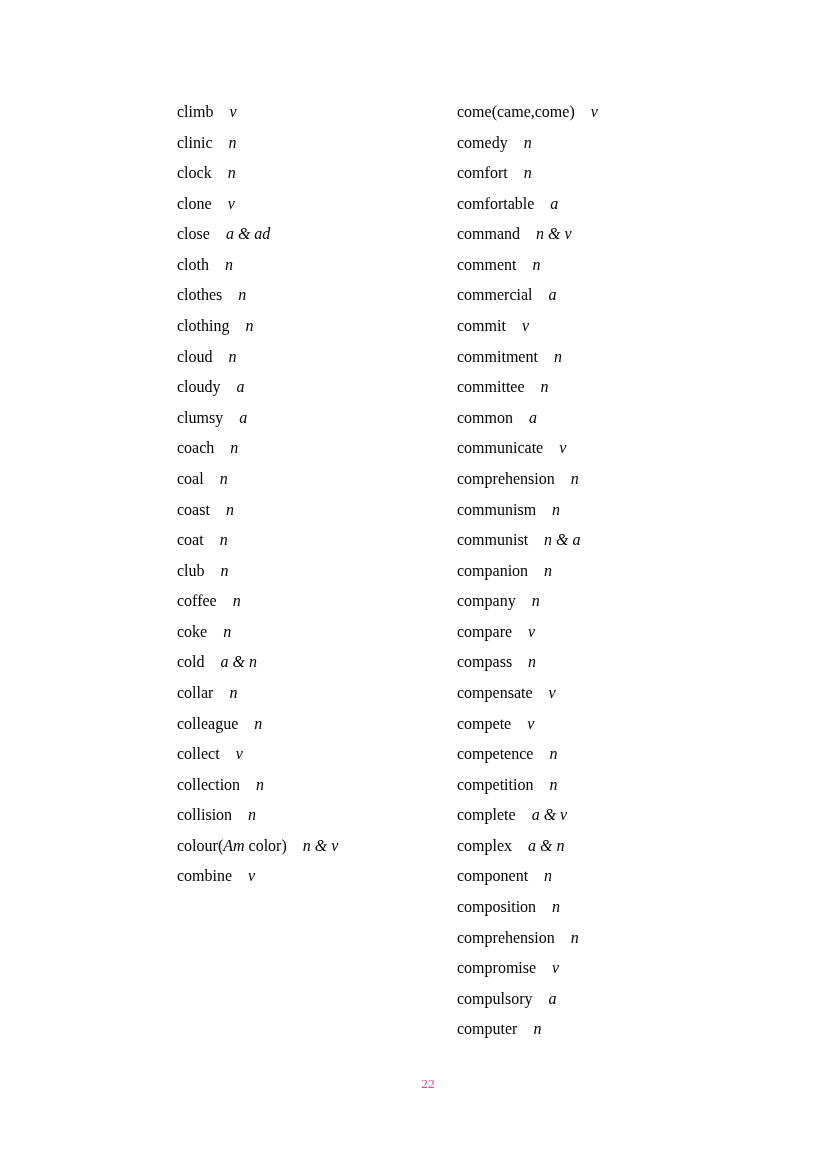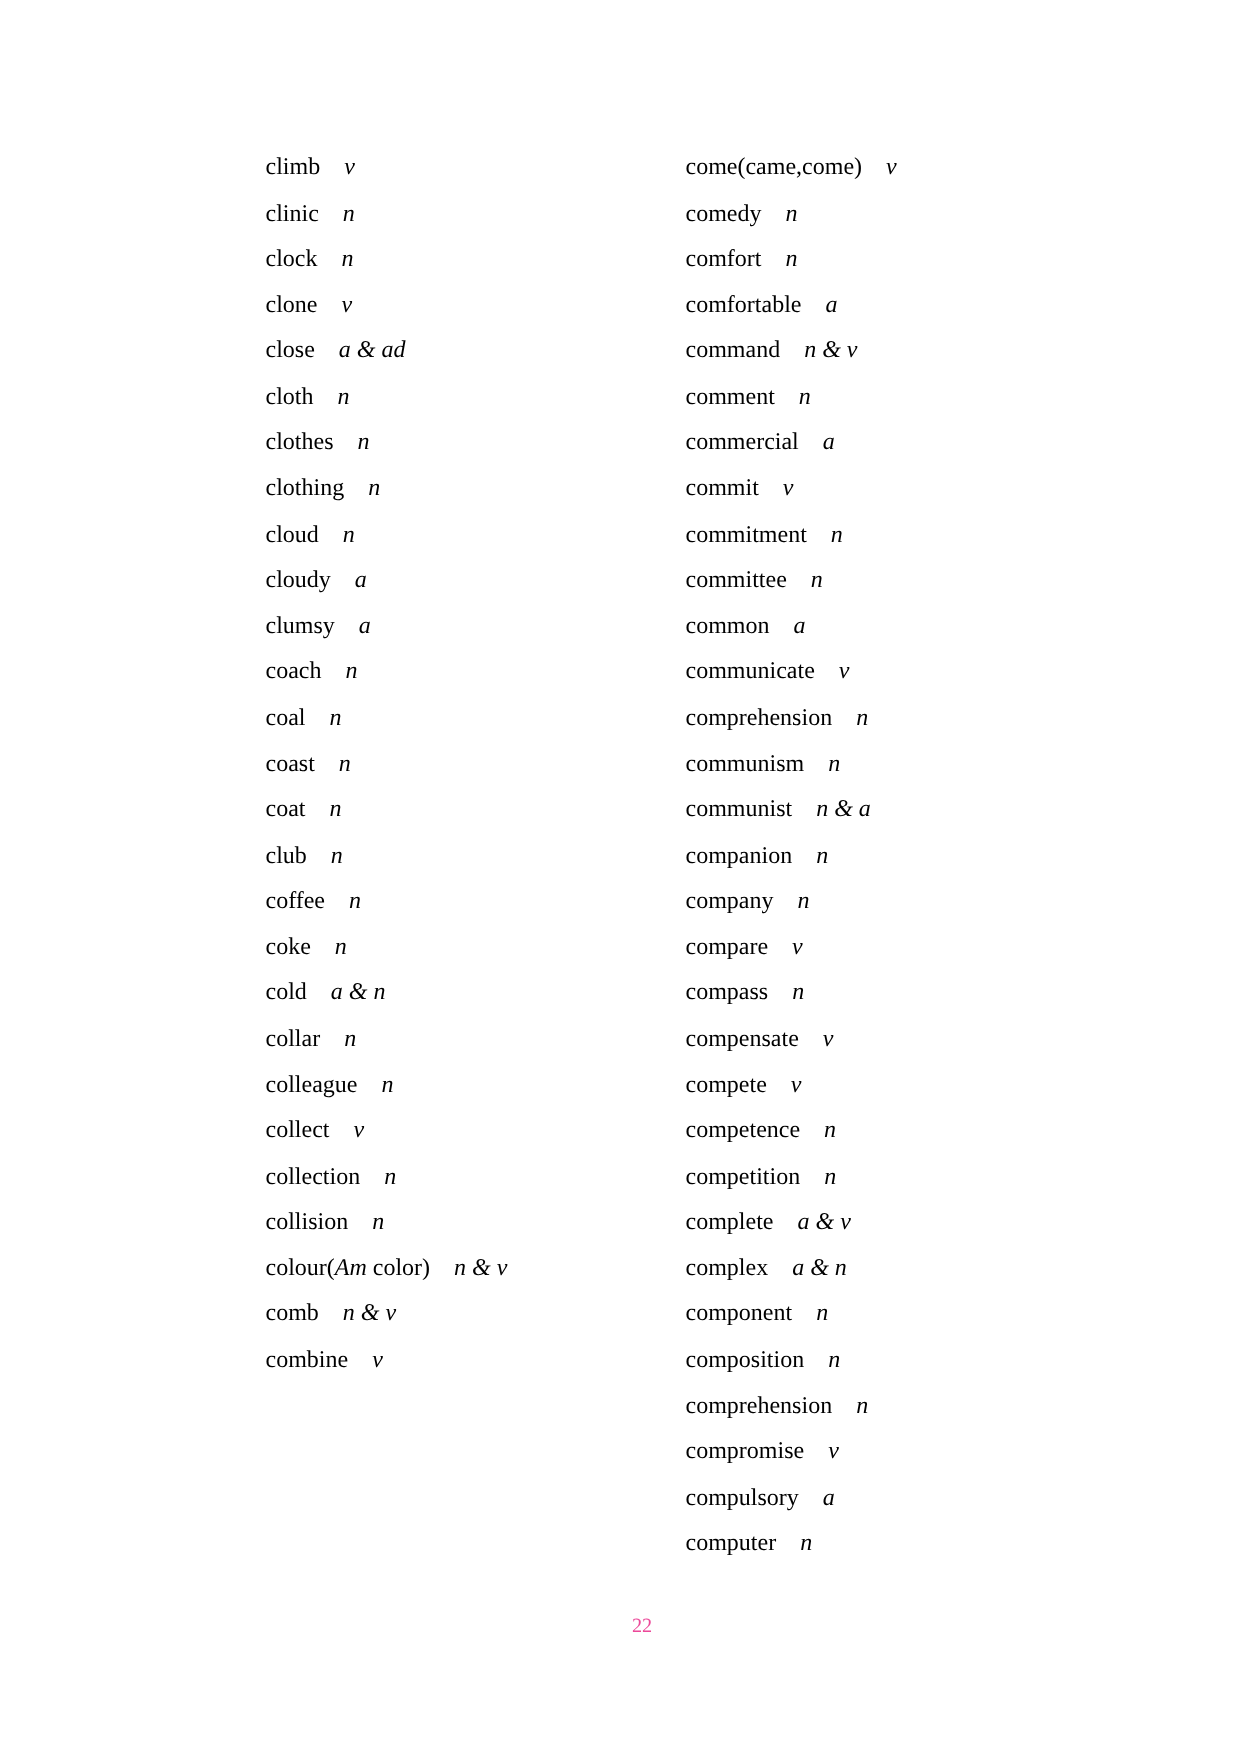--- a/index.html
+++ b/index.html
@@ -72,21 +72,20 @@
       <div class="entry"><span class="word">club</span><span class="pos">n</span></div>
       <div class="entry"><span class="word">coffee</span><span class="pos">n</span></div>
       <div class="entry"><span class="word">coke</span><span class="pos">n</span></div>
       <div class="entry"><span class="word">cold</span><span class="pos">a &amp; n</span></div>
       <div class="entry"><span class="word">collar</span><span class="pos">n</span></div>
       <div class="entry"><span class="word">colleague</span><span class="pos">n</span></div>
       <div class="entry"><span class="word">collect</span><span class="pos">v</span></div>
       <div class="entry"><span class="word">collection</span><span class="pos">n</span></div>
       <div class="entry"><span class="word">collision</span><span class="pos">n</span></div>
       <div class="entry"><span class="word">colour(<i>Am</i> color)</span><span class="pos">n &amp; v</span></div>
-      <div class="entry"><span class="word">comb</span><span class="pos">n &amp; v</span></div>
       <div class="entry"><span class="word">combine</span><span class="pos">v</span></div>
     </div>
   <div class="col col-right">
       <div class="entry"><span class="word">come(came,come)</span><span class="pos">v</span></div>
       <div class="entry"><span class="word">comedy</span><span class="pos">n</span></div>
       <div class="entry"><span class="word">comfort</span><span class="pos">n</span></div>
       <div class="entry"><span class="word">comfortable</span><span class="pos">a</span></div>
       <div class="entry"><span class="word">command</span><span class="pos">n &amp; v</span></div>
       <div class="entry"><span class="word">comment</span><span class="pos">n</span></div>
       <div class="entry"><span class="word">commercial</span><span class="pos">a</span></div>

